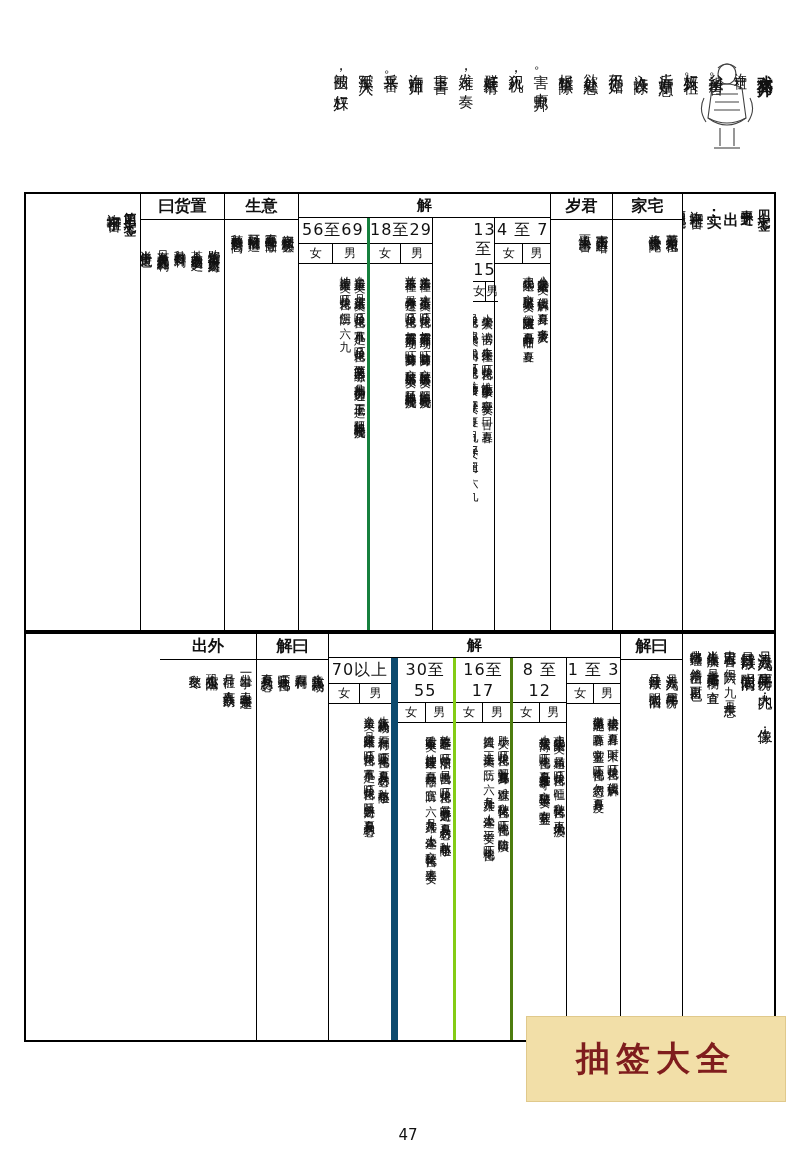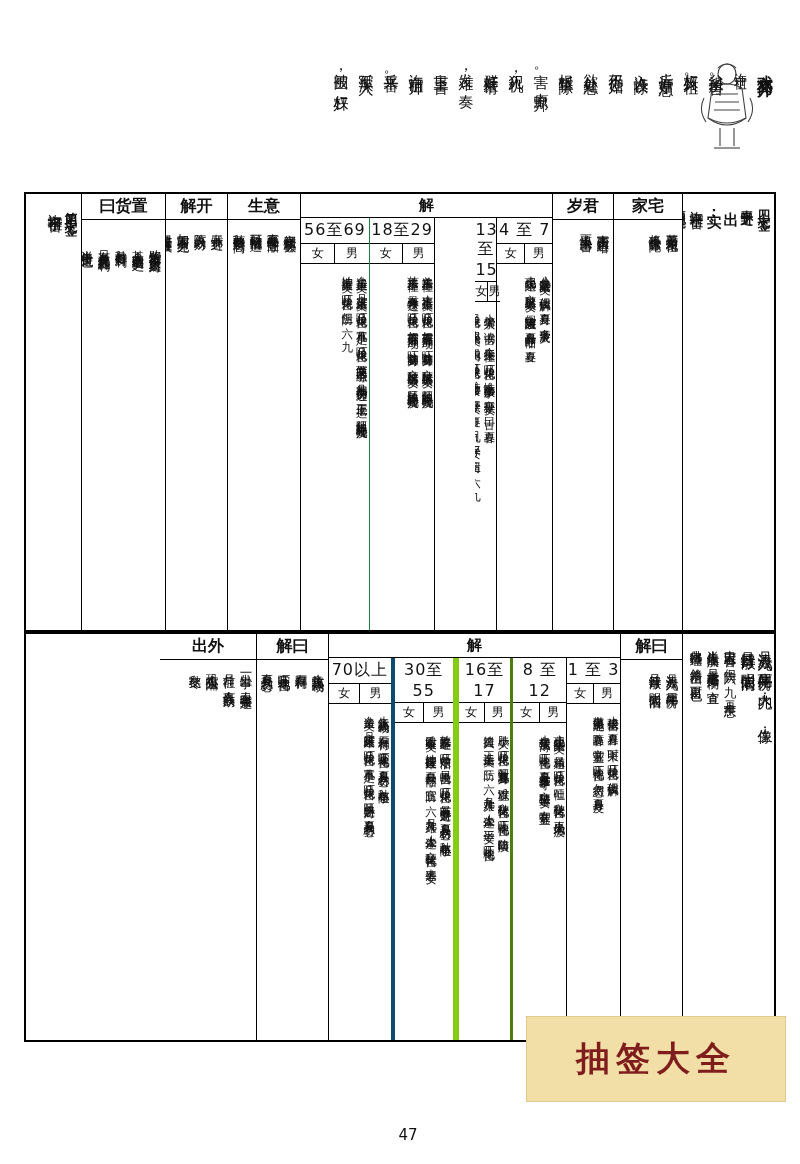--- a/index.html
+++ b/index.html
@@ -241,21 +241,21 @@
         <div class="sx">
           <div>女</div>
           <div>男</div>
         </div>
         <div class="num-body">
           <div class="vert">小培养入学　读书吉　今年运未佳　吓月娘化吉　惟防小疾多事　交秋平安　口舌　春夏</div>
           <div class="vert">月娘化吉　小疾限未美　虽聪明　吓月娘化吉　惟防小灾多事　交秋平安　春夏　九月　保平安　但防三　六　九</div>
         </div>
       </div>
 
-      <div class="num-col" style="width:66px; border-left:1px solid #15803d;">
+      <div class="num-col" style="width:66px; border-left:3px solid #15803d;">
         <div class="agehd">18至29</div>
         <div class="sx">
           <div>女</div>
           <div>男</div>
         </div>
         <div class="num-body">
           <div class="vert">美造步运不佳　末造行运未美　吓月娘化吉　如需分之不可冲动　吓防动春夏月　交秋转运出入平安　但旺娘操心暗疾凡</div>
           <div class="vert">英造步运不佳　虽有奇才特达　吓月娘化吉　如需分之不可冲动　吓防动春夏月　交秋转运出入平安　虽旺娘操心暗疾凡</div>
         </div>
       </div>
@@ -277,29 +277,20 @@
   <div class="colbox" style="width:74px;">
     <div class="hd">生意</div>
     <div class="bd">
       <div class="vert">夜间怪梦惊心头</div>
       <div class="vert">春夏两季宜守旧</div>
       <div class="vert">劫财抢物乱一遭</div>
       <div class="vert">秋冬两季财利高</div>
     </div>
   </div>
 
-  <div class="colbox" style="width:62px;">
-    <div class="hd">解开</div>
-    <div class="bd">
-      <div class="vert">卜开铺之卦</div>
-      <div class="vert">防歹人劫财</div>
-      <div class="vert">如密云不雨之兆</div>
-      <div class="vert">交易数目宜谨慎</div>
-    </div>
-  </div>
 
   <div class="colbox" style="width:84px;gap:16px;">
     <div class="hd">曰货置</div>
     <div class="bd">
       <div class="vert">购置货物肖牛之人定失财</div>
       <div class="vert">其余之人定勿贪取之</div>
       <div class="vert">秋冬月有财利</div>
       <div class="vert">只有肖龙虎之人能得利</div>
       <div class="vert">肖牛者定失也</div>
     </div>
@@ -354,33 +345,33 @@
         <div class="sx">
           <div>女</div>
           <div>男</div>
         </div>
         <div class="num-body">
           <div class="vert">小儿现年运限未美　虽精通　吓月娘化吉　但旺　交秋转化吉　小人平地风波</div>
           <div class="vert">小女根基浅薄　吓天地化吉　春夏月灾难多事守　交秋转运平安　宜在学艺业</div>
         </div>
       </div>
 
-      <div class="num-col" style="width:58px; border-left:6px solid #84cc16;">
+      <div class="num-col" style="width:58px; border-left:3px solid #84cc16;">
         <div class="agehd">16至17</div>
         <div class="sx">
           <div>女</div>
           <div>男</div>
         </div>
         <div class="num-body">
           <div class="vert">肤小灾　吓月娘化吉　但旺东北春夏月　难以宜　交秋转化吉　吓天地化吉　防暗疾口</div>
           <div class="vert">祥造人口　王造运未美　防三　六　九月灾难　小人牵连　运平安　吓天地化吉</div>
         </div>
       </div>
 
-      <div class="num-col" style="width:62px; border-left:4px solid #0c4a6e;">
+      <div class="num-col" style="width:62px; border-left:7px solid #0c4a6e;">
         <div class="agehd">30至55</div>
         <div class="sx">
           <div>女</div>
           <div>男</div>
         </div>
         <div class="num-body">
           <div class="vert">乾造步运不旺　吓月娘守旧　早晚吉昌　吓月娘化吉　虽有旺盛之财　春夏月勿贪心　秋冬有小阻</div>
           <div class="vert">舌造时令未美　坤造行运未旺　夏秋月守旧　宜防三　六　九月灾难　小人牵连　交秋转化吉　大造平安</div>
         </div>
       </div>

